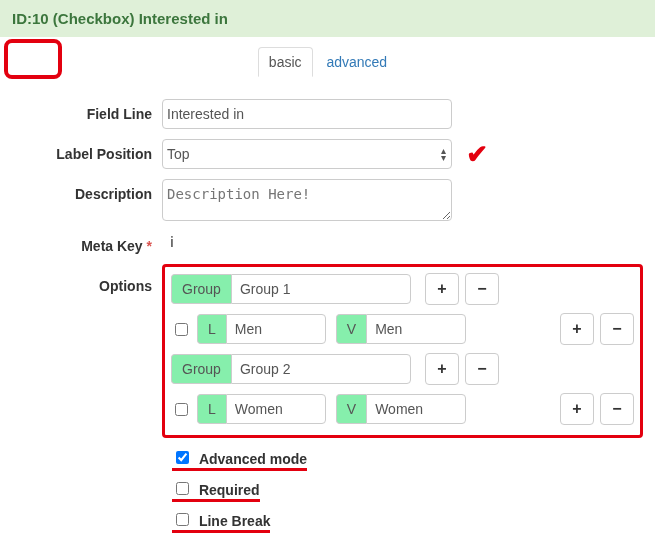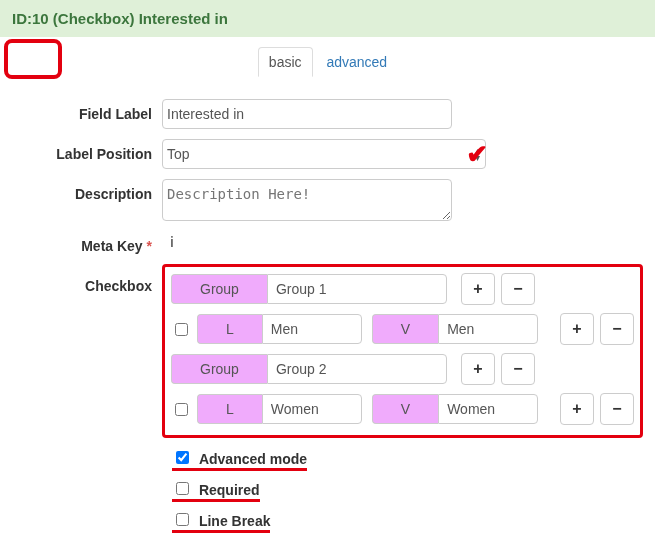--- a/index.html
+++ b/index.html
@@ -67,21 +67,21 @@
   }
   select.form-control {
     appearance: none;
     -webkit-appearance: none;
     background-image: none;
     position: relative;
     padding-right: 20px;
   }
   .select-wrap {
     position: relative;
-    width: 324px;
+    width: 290px;
   }
   .select-wrap select { width: 100%; }
   .select-caret {
     position: absolute;
     right: 6px;
     top: 50%;
     transform: translateY(-50%);
     font-size: 10px;
     color: #555;
     pointer-events: none;
@@ -101,24 +101,24 @@
     flex: 1;
   }
   .opt-row {
     display: flex;
     align-items: center;
     margin-bottom: 8px;
   }
   .opt-indent { margin-left: 0; }
   .opt-item-indent { margin-left: 0; }
   .addon {
-    background: #f0abfc;
+    background: #86efac;
     border: 1px solid #ccc;
     border-right: none;
-    padding: 6px 28px;
+    padding: 6px 10px;
     border-radius: 4px 0 0 4px;
     color: #555;
     font-size: 14px;
   }
   .opt-input {
     border: 1px solid #ccc;
     border-radius: 0 4px 4px 0;
     padding: 6px 8px;
     font-size: 14px;
     color: #555;
@@ -187,21 +187,21 @@
 
   <div class="tabs" style="position:relative;">
     <span class="tab active">basic</span>
     <span class="tab inactive">advanced</span>
     <div class="hl-tab" style="left:4px;top:2px;width:58px;height:40px;"></div>
   </div>
 
   <div class="form-area">
 
     <div class="form-row">
-      <div class="form-label">Field Label</div>
+      <div class="form-label">Field Line</div>
       <div class="form-control-wrap">
         <input class="form-control" type="text" value="Interested in" style="">
       </div>
     </div>
 
     <div class="form-row" style="position:relative;">
       <div class="form-label">Label Position</div>
       <div class="form-control-wrap">
         <div class="select-wrap">
           <select class="form-control">
@@ -226,21 +226,21 @@
     <div class="form-row">
       <div class="form-label">
         <span>Meta Key</span> <span class="req-star">*</span>
       </div>
       <div class="form-control-wrap">
         <span class="info-icon">ℹ</span>
       </div>
     </div>
 
     <div class="form-row">
-      <div class="form-label" style="padding-top:14px;">Checkbox</div>
+      <div class="form-label" style="padding-top:14px;">Options</div>
       <div class="options-block hl-options">
 
         <div class="opt-row opt-indent">
           <span class="addon">Group</span>
           <input class="opt-input group-input" type="text" value="Group 1" style="">
           <span class="gap"></span>
           <button class="btn">+</button>
           <button class="btn">−</button>
         </div>
 

